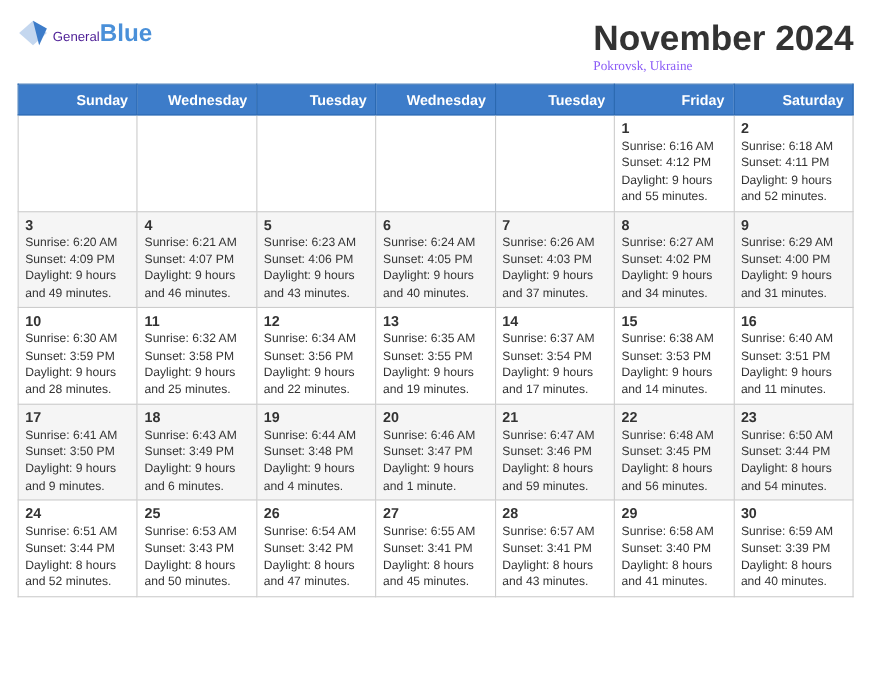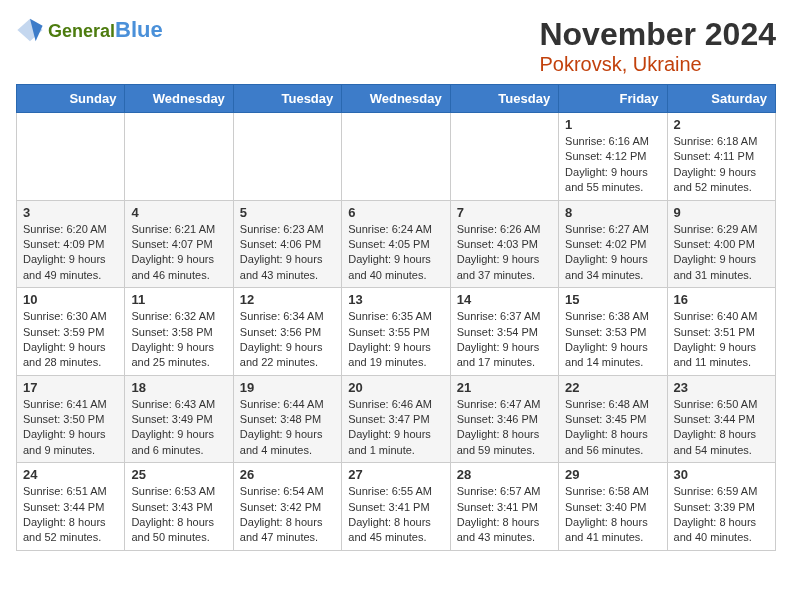--- a/index.html
+++ b/index.html
@@ -15,44 +15,45 @@
       justify-content: space-between;
       align-items: flex-start;
       margin-bottom: 8px;
     }
     .logo {
       display: flex;
       align-items: center;
       gap: 4px;
     }
     .logo-text-general {
-      font-size: 18px;
-      font-weight: bold;
-      color: #4d7c0f;
+      font-size: 12px;
+      font-weight: normal;
+      color: #4c1d95;
     }
     .logo-text-blue {
       font-size: 22px;
       font-weight: bold;
       color: #4a90d9;
     }
     .logo-icon {
       width: 28px;
       height: 28px;
     }
     .title-area {
       text-align: left;
     }
     .month-title {
       font-size: 32px;
       font-weight: bold;
       color: #333;
     }
     .location-title {
-      font-size: 20px;
-      color: #c2410c;
+      font-size: 12px;
+      color: #8b5cf6;
+      font-family: Liberation Serif, serif;
     }
     table {
       width: 100%;
       border-collapse: collapse;
     }
     thead tr th {
       background-color: #3d7cc9;
       color: #fff;
       font-size: 13px;
       font-weight: bold;

